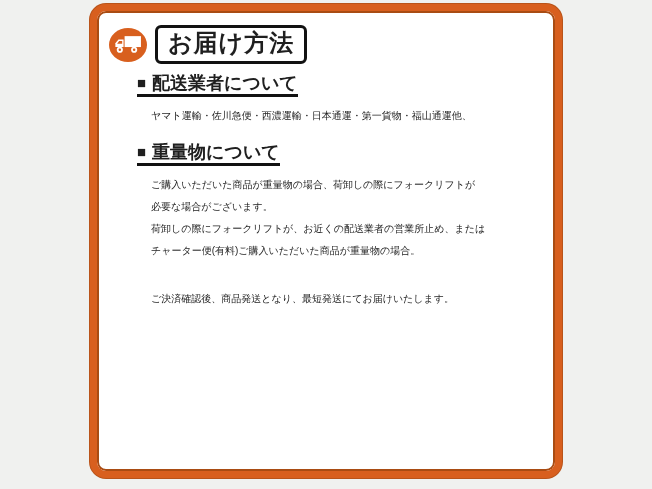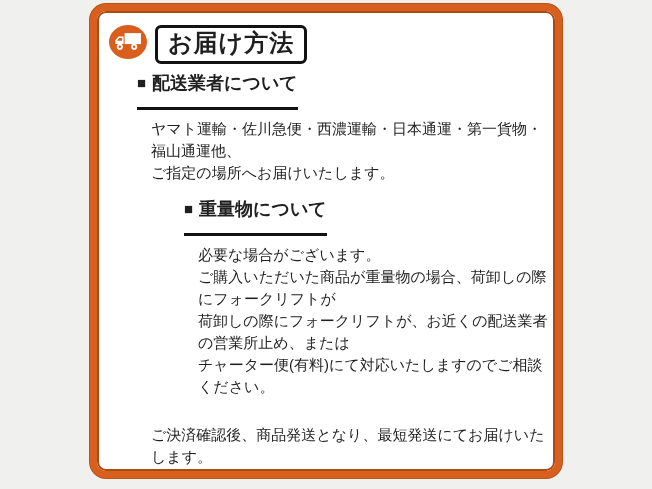--- a/index.html
+++ b/index.html
@@ -25,21 +25,21 @@
     box-shadow: 0 0 0 2px #a94c13 inset, 0 0 0 1px #b9541a;
     border-radius: 16px;
   }
   .panel-inner {
     position: absolute;
     inset: 0;
     overflow: hidden;
   }
   .header {
     display: flex;
-    align-items: flex-start;
+    align-items: center;
     margin: 14px 0 8px 12px;
   }
   .badge {
     width: 38px;
     height: 34px;
     background: #d85f1e;
     border-radius: 50%;
     display: inline-flex;
     align-items: center;
     justify-content: center;
@@ -57,35 +57,35 @@
   }
   .sec h2 {
     margin: 0 0 0 40px;
     font-size: 18px;
     font-weight: bold;
     line-height: 20px;
   }
   .sec h2 .hline {
     display: inline-block;
     border-bottom: 3px solid #121212;
-    padding-bottom: 14px;
+    padding-bottom: 1px;
   }
   .sec h2 .bullet {
     font-size: 15px;
     margin-right: 6px;
     vertical-align: 1px;
   }
   .sec .body {
     margin: 8px 6px 0 54px;
-    font-size: 15px;
+    font-size: 10px;
     line-height: 22px;
     letter-spacing: 0;
   }
   .s1 { margin-top: 9px; }
-  .s2 { margin-top: 15px; margin-left: 47px; }
+  .s2 { margin-top: 15px; }
   .s3 { margin-top: 26px; }
 </style>
 </head>
 <body>
 
 <div class="panel">
   <div class="panel-inner">
 
     <div class="header">
       <span class="badge">
@@ -99,31 +99,30 @@
           <circle cx="31" cy="23" r="1.8" fill="#d85f1e"></circle>
         </svg>
       </span>
       <div class="title-box">お届け方法</div>
     </div>
 
     <section class="sec s1">
       <h2><span class="hline"><span class="bullet">■</span><span>配送業者について</span></span></h2>
       <div class="body">
         <div class="line">ヤマト運輸・佐川急便・西濃運輸・日本通運・第一貨物・福山通運他、</div>
-        <div class="line">ご指定の場所へお届けいたします。</div>
       </div>
     </section>
 
     <section class="sec s2">
       <h2><span class="hline"><span class="bullet">■</span><span>重量物について</span></span></h2>
       <div class="body">
+        <div class="line">ご購入いただいた商品が重量物の場合、荷卸しの際にフォークリフトが</div>
         <div class="line">必要な場合がございます。</div>
-        <div class="line">ご購入いただいた商品が重量物の場合、荷卸しの際にフォークリフトが</div>
         <div class="line">荷卸しの際にフォークリフトが、お近くの配送業者の営業所止め、または</div>
-        <div class="line">チャーター便(有料)にて対応いたしますのでご相談ください。</div>
+        <div class="line">チャーター便(有料)ご購入いただいた商品が重量物の場合。</div>
       </div>
     </section>
 
     <section class="sec s3">
       <div class="body">
         <div class="line">ご決済確認後、商品発送となり、最短発送にてお届けいたします。</div>
 
       </div>
     </section>
 

